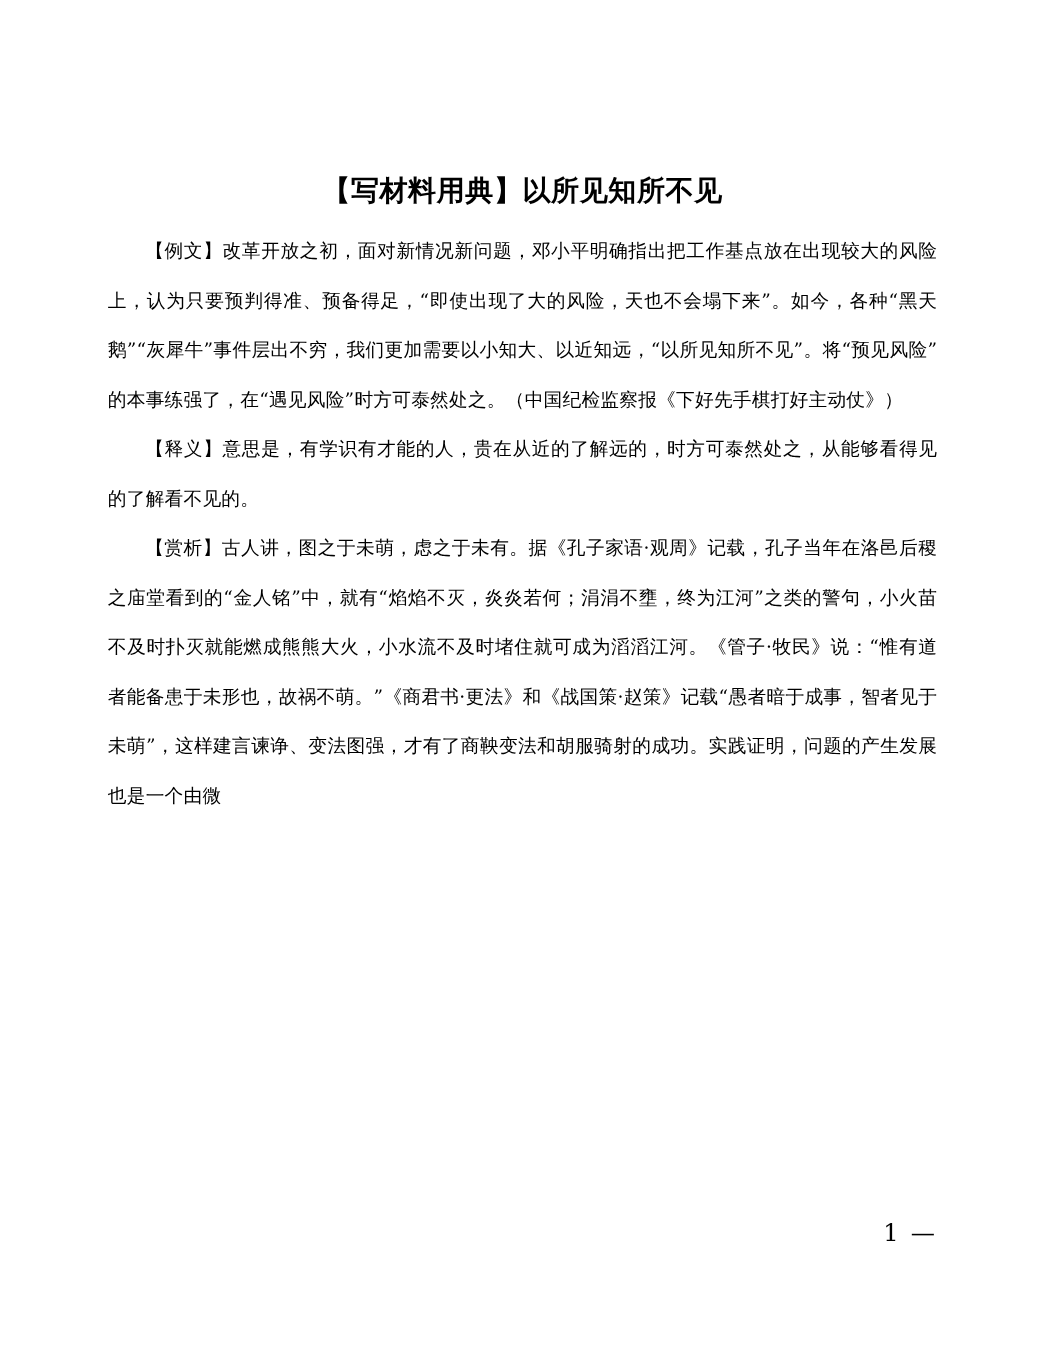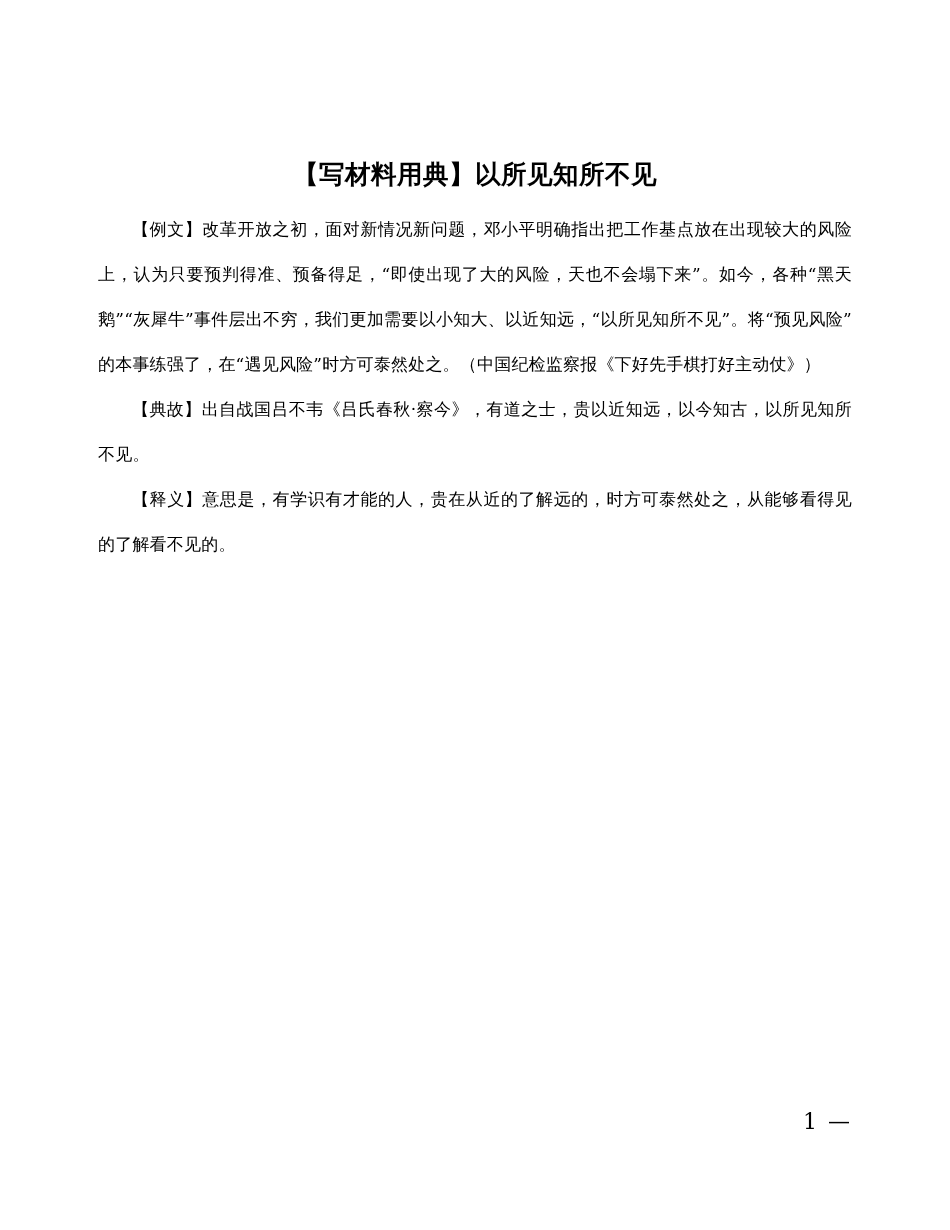--- a/index.html
+++ b/index.html
@@ -51,18 +51,18 @@
   }
 </style>
 </head>
 <body>
 
 <div class="page">
 
   <h1 class="doc-title">【写材料用典】以所见知所不见</h1>
 
   <p class="para">【例文】改革开放之初，面对新情况新问题，邓小平明确指出把工作基点放在出现较大的风险上，认为只要预判得准、预备得足，“即使出现了大的风险，天也不会塌下来”。如今，各种“黑天鹅”“灰犀牛”事件层出不穷，我们更加需要以小知大、以近知远，“以所见知所不见”。将“预见风险”的本事练强了，在“遇见风险”时方可泰然处之。（中国纪检监察报《下好先手棋打好主动仗》）</p>
-  <p class="para">【典故】出自战国吕不韦《吕氏春秋·察今》，有道之士，贵以近知远，以今知古，以所见知所不见。</p>
   <p class="para">【释义】意思是，有学识有才能的人，贵在从近的了解远的，时方可泰然处之，从能够看得见的了解看不见的。</p>
+  <p class="para">【赏析】古人讲，图之于未萌，虑之于未有。据《孔子家语·观周》记载，孔子当年在洛邑后稷之庙堂看到的“金人铭”中，就有“焰焰不灭，炎炎若何；涓涓不壅，终为江河”之类的警句，小火苗不及时扑灭就能燃成熊熊大火，小水流不及时堵住就可成为滔滔江河。《管子·牧民》说：“惟有道者能备患于未形也，故祸不萌。”《商君书·更法》和《战国策·赵策》记载“愚者暗于成事，智者见于未萌”，这样建言谏诤、变法图强，才有了商鞅变法和胡服骑射的成功。实践证明，问题的产生发展也是一个由微</p>
 
   <div class="page-number">1 —</div>
 
 </div>
 
 </body></html>

